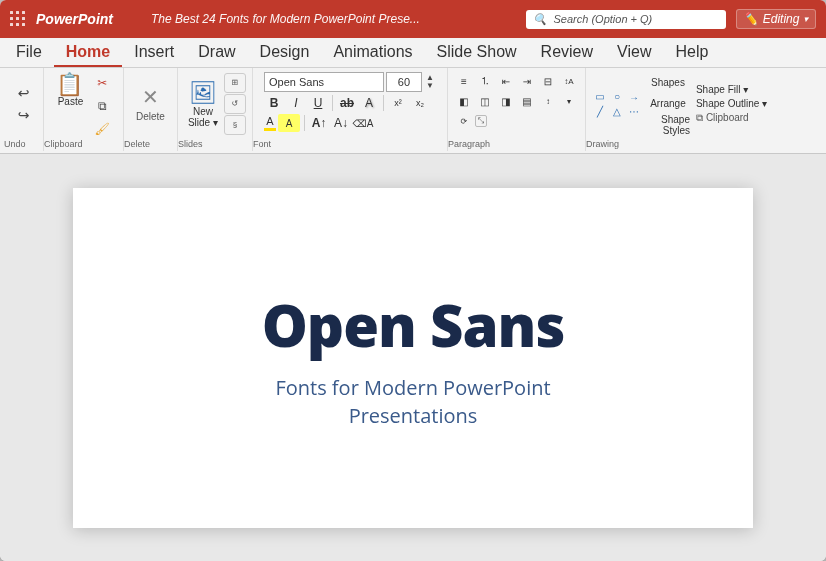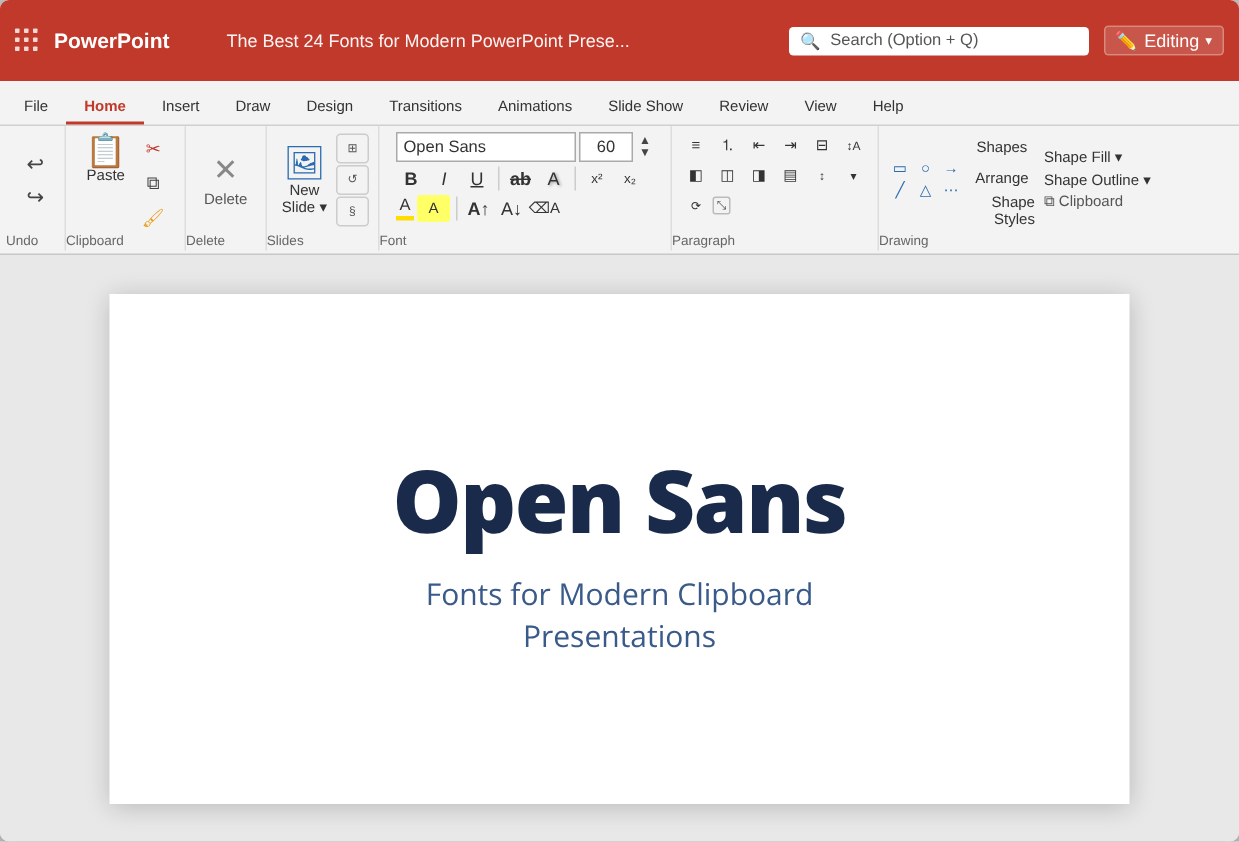--- a/index.html
+++ b/index.html
@@ -19,25 +19,26 @@
       display: flex;
       flex-direction: column;
       border-radius: 6px;
       overflow: hidden;
       box-shadow: 0 2px 12px rgba(0,0,0,0.3);
     }
 
     
     .title-bar {
       background: #c0392b;
-      height: 54px;
+      height: 38px;
       display: flex;
       align-items: center;
       padding: 0 10px;
       flex-shrink: 0;
+      font-style: italic;
     }
     .grid-dot {
       width: 3px;
       height: 3px;
       background: rgba(255,255,255,0.8);
       border-radius: 0.5px;
     }
     .grid-dots {
       display: grid;
       grid-template-columns: repeat(3, 4px);
@@ -96,21 +97,21 @@
       background: #f3f3f3;
       display: flex;
       align-items: flex-end;
       padding: 0 4px;
       height: 30px;
       border-bottom: 1px solid #d0d0d0;
       flex-shrink: 0;
     }
     .tab {
       padding: 5px 12px 4px;
-      font-size: 10px;
+      font-size: 16px;
       color: #333;
       cursor: pointer;
       border-bottom: 2px solid transparent;
       user-select: none;
     }
     .tab.active {
       color: #c0392b;
       border-bottom: 2px solid #c0392b;
       font-weight: 600;
     }
@@ -490,21 +491,20 @@
       <span style="color:white; font-size:9px;">▾</span>
     </div>
   </div>
 
   <div class="ribbon-tabs">
     <div class="tab">File</div>
     <div class="tab active">Home</div>
     <div class="tab">Insert</div>
     <div class="tab">Draw</div>
     <div class="tab">Design</div>
-    <div class="tab">Transitions</div>
     <div class="tab">Animations</div>
     <div class="tab">Slide Show</div>
     <div class="tab">Review</div>
     <div class="tab">View</div>
     <div class="tab">Help</div>
   </div>
 
   <div class="ribbon">
 
     <div class="ribbon-group undo-group" style="min-width:40px;">
@@ -660,19 +660,19 @@
       </div>
       <span class="ribbon-group-label">Drawing</span>
     </div>
 
   </div>
 
   <div class="slide-canvas-wrapper">
     <div class="slide-canvas">
       <div class="slide-main-title">Open Sans</div>
       <div class="slide-subtitle">
-        <span>Fonts for Modern Clipboard</span><br>
+        <span>Fonts for Modern PowerPoint</span><br>
         <span>Presentations</span>
       </div>
     </div>
   </div>
 
 </div>
 
 </body></html>

